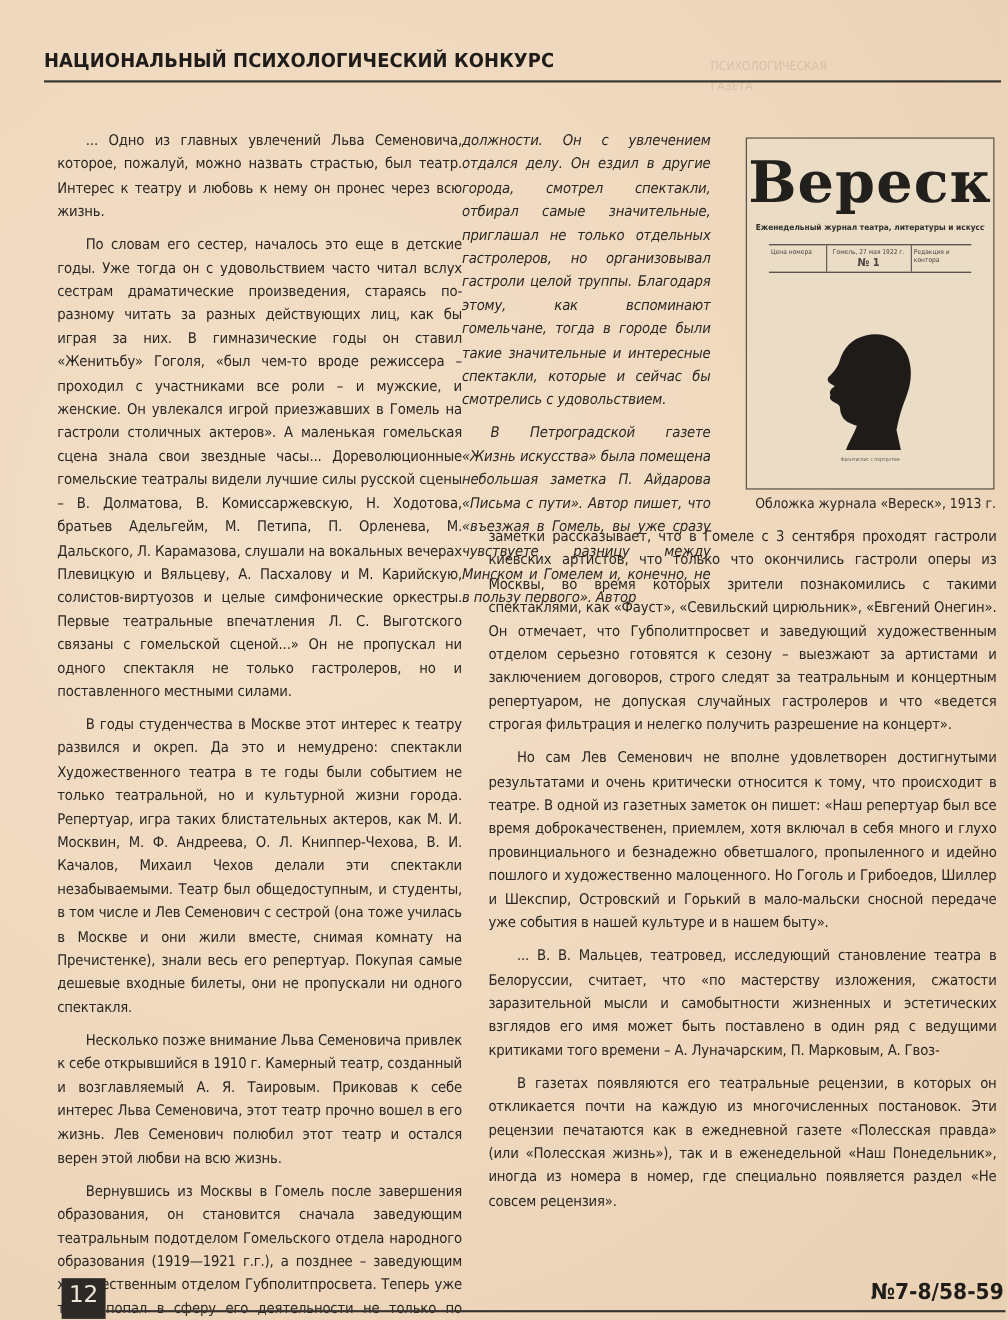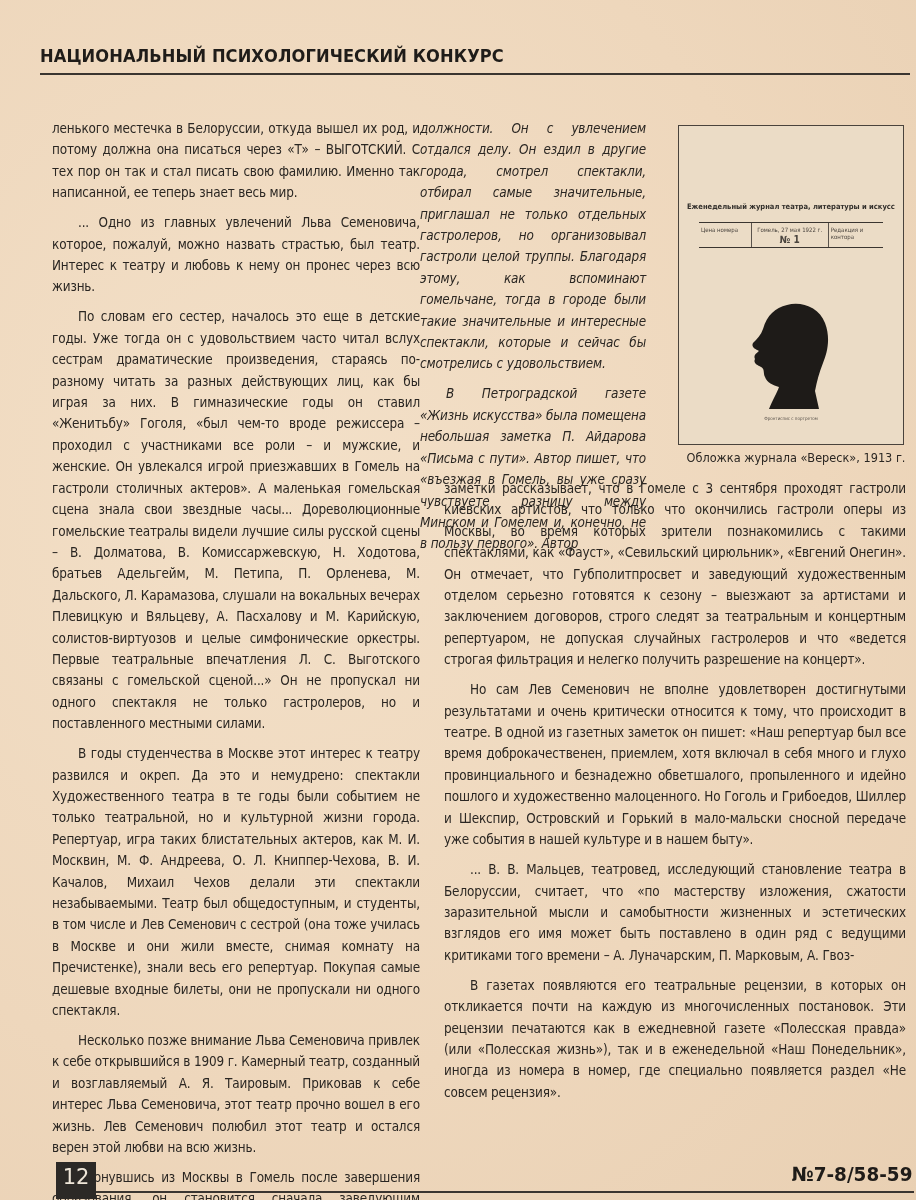--- a/index.html
+++ b/index.html
@@ -90,39 +90,43 @@
     .bleed {
       position: absolute; left: 646px; top: 52px; width: 120px; height: 40px;
       font-size: 11px; color: rgba(60,50,40,0.14); line-height: 18px;
     }
   </style>
 </head>
 <body>
 
 <div class="page">
 
+  <div class="bleed">
+    <div>ПСИХОЛОГИЧЕСКАЯ</div>
+    <div>ГАЗЕТА</div>
+  </div>
 
   <div class="header-title">НАЦИОНАЛЬНЫЙ ПСИХОЛОГИЧЕСКИЙ КОНКУРС</div>
   <div class="header-rule"></div>
 
   <div class="col col-left">
-    <p class="cont">ленького местечка в Белоруссии, откуда вышел их род, и потому должна она писаться через «Т» – ВЫГОТСКИЙ. С тех пор он так и стал писать свою фамилию. Именно так написанной, ее теперь знает весь мир.</p>
     <p>... Одно из главных увлечений Льва Семеновича, которое, пожалуй, можно назвать страстью, был театр. Интерес к театру и любовь к нему он пронес через всю жизнь.</p>
     <p>По словам его сестер, началось это еще в детские годы. Уже тогда он с удовольствием часто читал вслух сестрам драматические произведения, стараясь по-разному читать за разных действующих лиц, как бы играя за них. В гимназические годы он ставил «Женитьбу» Гоголя, «был чем-то вроде режиссера – проходил с участниками все роли – и мужские, и женские. Он увлекался игрой приезжавших в Гомель на гастроли столичных актеров». А маленькая гомельская сцена знала свои звездные часы... Дореволюционные гомельские театралы видели лучшие силы русской сцены – В. Долматова, В. Комиссаржевскую, Н. Ходотова, братьев Адельгейм, М. Петипа, П. Орленева, М. Дальского, Л. Карамазова, слушали на вокальных вечерах Плевицкую и Вяльцеву, А. Пасхалову и М. Карийскую, солистов-виртуозов и целые симфонические оркестры. Первые театральные впечатления Л. С. Выготского связаны с гомельской сценой...» Он не пропускал ни одного спектакля не только гастролеров, но и поставленного местными силами.</p>
     <p>В годы студенчества в Москве этот интерес к театру развился и окреп. Да это и немудрено: спектакли Художественного театра в те годы были событием не только театральной, но и культурной жизни города. Репертуар, игра таких блистательных актеров, как М. И. Москвин, М. Ф. Андреева, О. Л. Книппер-Чехова, В. И. Качалов, Михаил Чехов делали эти спектакли незабываемыми. Театр был общедоступным, и студенты, в том числе и Лев Семенович с сестрой (она тоже училась в Москве и они жили вместе, снимая комнату на Пречистенке), знали весь его репертуар. Покупая самые дешевые входные билеты, они не пропускали ни одного спектакля.</p>
-    <p>Несколько позже внимание Льва Семеновича привлек к себе открывшийся в 1909 г. Камерный театр, созданный и возглавляемый А. Я. Таировым. Приковав к себе интерес Льва Семеновича, этот театр прочно вошел в его жизнь. Лев Семенович полюбил этот театр и остался верен этой любви на всю жизнь.</p>
+    <p>Несколько позже внимание Льва Семеновича привлек к себе открывшийся в 1910 г. Камерный театр, созданный и возглавляемый А. Я. Таировым. Приковав к себе интерес Льва Семеновича, этот театр прочно вошел в его жизнь. Лев Семенович полюбил этот театр и остался верен этой любви на всю жизнь.</p>
     <p>Вернувшись из Москвы в Гомель после завершения образования, он становится сначала заведующим театральным подотделом Гомельского отдела народного образования (1919—1921 г.г.), а позднее – заведующим художественным отделом Губполитпросвета. Теперь уже театр попал в сферу его деятельности не только по интересу, любви, но и по</p>
   </div>
 
   <div class="col col-right-top">
     <p class="cont">должности. Он с увлечением отдался делу. Он ездил в другие города, смотрел спектакли, отбирал самые значительные, приглашал не только отдельных гастролеров, но организовывал гастроли целой труппы. Благодаря этому, как вспоминают гомельчане, тогда в городе были такие значительные и интересные спектакли, которые и сейчас бы смотрелись с удовольствием.</p>
     <p>В Петроградской газете «Жизнь искусства» была помещена небольшая заметка П. Айдарова «Письма с пути». Автор пишет, что «въезжая в Гомель, вы уже сразу чувствуете разницу между Минском и Гомелем и, конечно, не в пользу первого». Автор</p>
   </div>
 
   <div class="figure">
+    <div class="fig-masthead">Вереск</div>
     <div class="fig-subtitle">Еженедельный журнал театра, литературы и искусства</div>
     <div class="fig-band">
       <div class="cell c1">Цена номера</div>
       <div class="cell c2">
         <span>Гомель, 27 мая 1922 г.</span>
         <span class="fig-issue">№ 1</span>
       </div>
       <div class="cell c3">Редакция и контора</div>
     </div>
     <svg class="fig-portrait" viewBox="0 0 85 110">

